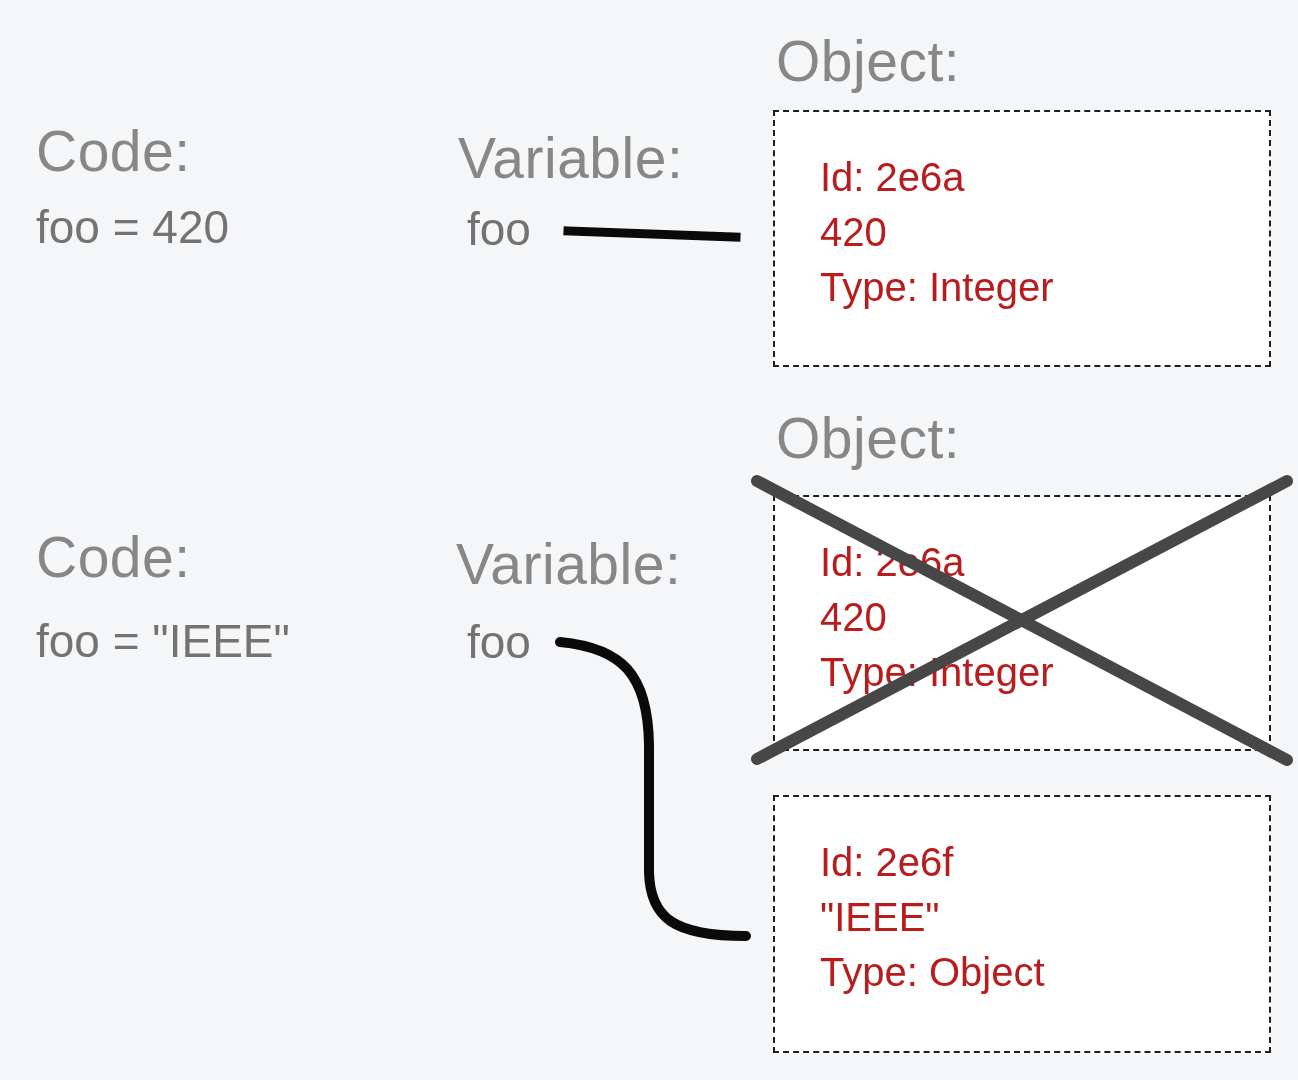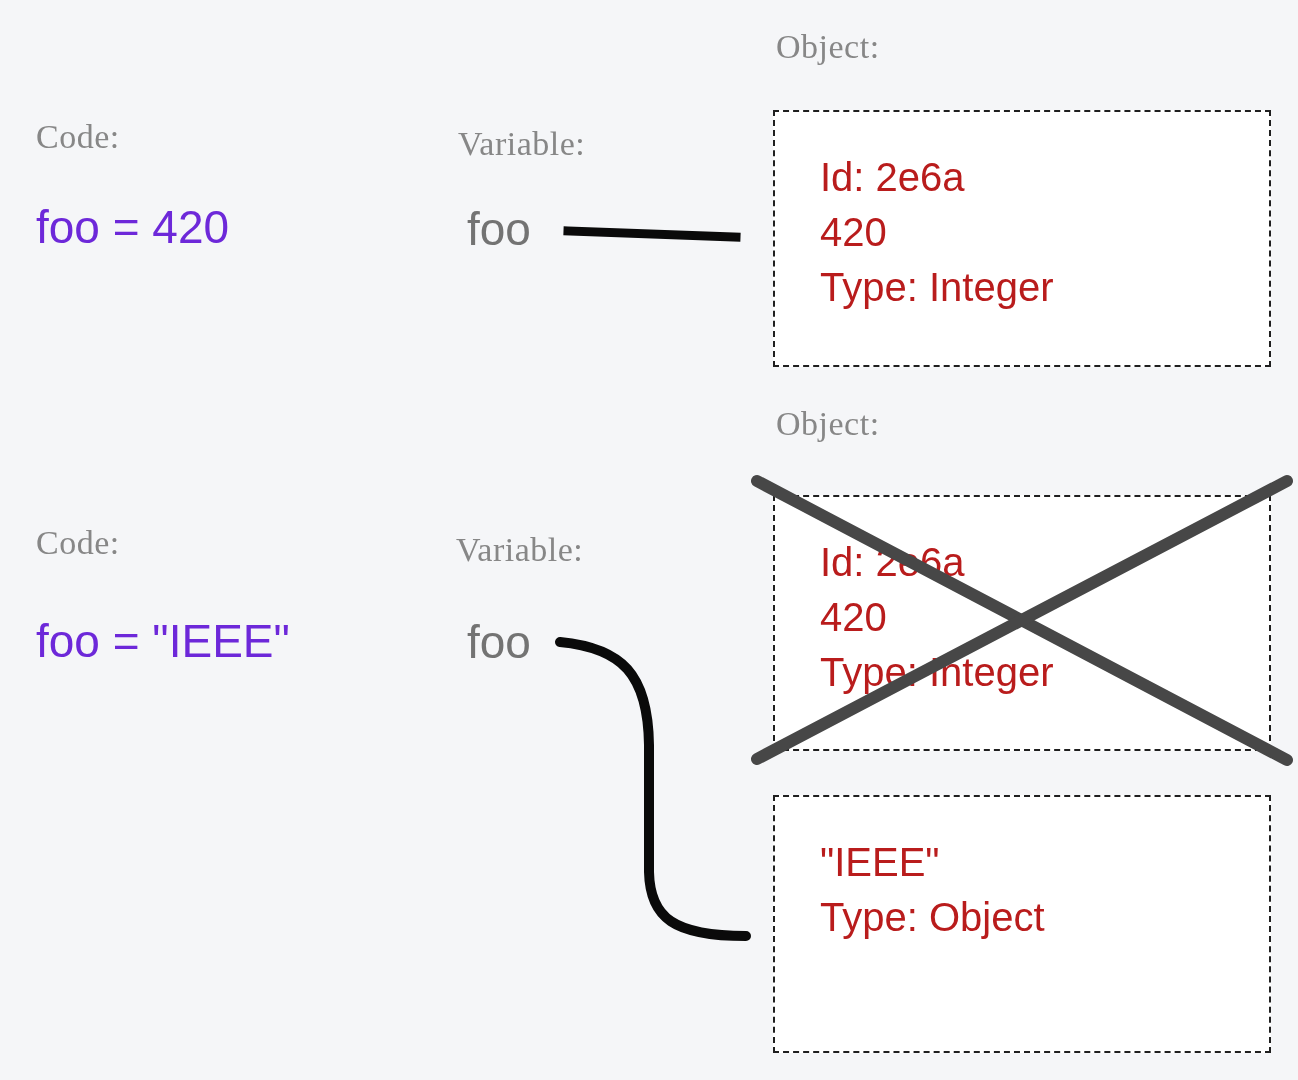--- a/index.html
+++ b/index.html
@@ -9,29 +9,28 @@
   }
   .canvas {
     position: relative;
     width: 1298px;
     height: 1080px;
     background: #f5f6f8;
     overflow: hidden;
   }
   .abs { position: absolute; }
   .section-label {
-    font-size: 34px;
+    font-size: 57px;
     color: #878787;
     letter-spacing: 0.5px;
     white-space: nowrap;
-    font-family: Liberation Serif, serif;
   }
   .code-text {
     font-size: 46px;
-    color: #6d28d9;
+    color: #737373;
     white-space: nowrap;
   }
   .var-name {
     font-size: 46px;
     color: #737373;
     white-space: nowrap;
   }
   .obj-box {
     background: #ffffff;
     border: 2px dashed #1f1f1f;
@@ -93,20 +92,21 @@
     <div class="obj-line">Type: Integer</div>
   </div>
 
   <div class="abs section-label code-label-2">Code:</div>
   <div class="abs code-text code-text-2">foo = "IEEE"</div>
 
   <div class="abs section-label var-label-2">Variable:</div>
   <div class="abs var-name var-name-2">foo</div>
 
   <div class="abs obj-box obj-box-3">
+    <div class="obj-line">Id: 2e6f</div>
     <div class="obj-line">"IEEE"</div>
     <div class="obj-line">Type: Object</div>
   </div>
 
   <svg class="overlay" viewBox="0 0 1298 1080">
 
     <path d="M 568 231 L 736 237" fill="none" stroke-width="9" stroke-linecap="square" stroke="#0a0a0a"></path>
 
     <path d="M 560 642 C 622 648 648 674 649 745 L 649 872 C 650 918 674 936 746 936" fill="none" stroke-width="10" stroke-linecap="round" stroke="#0a0a0a"></path>
 

